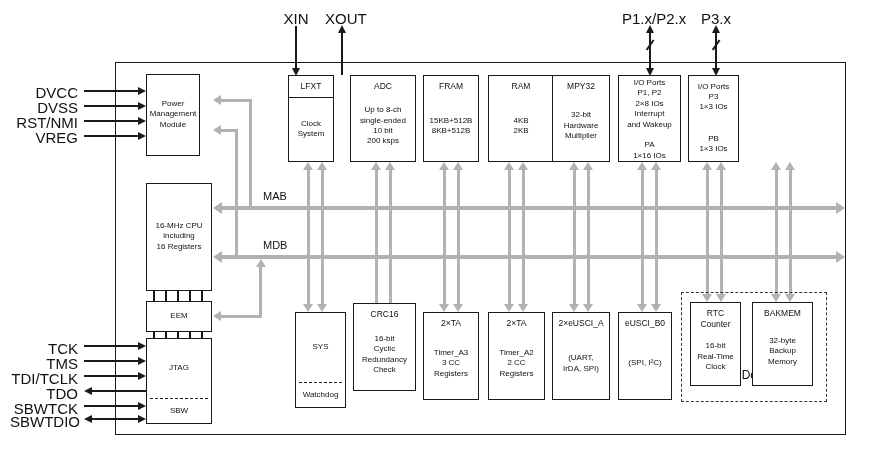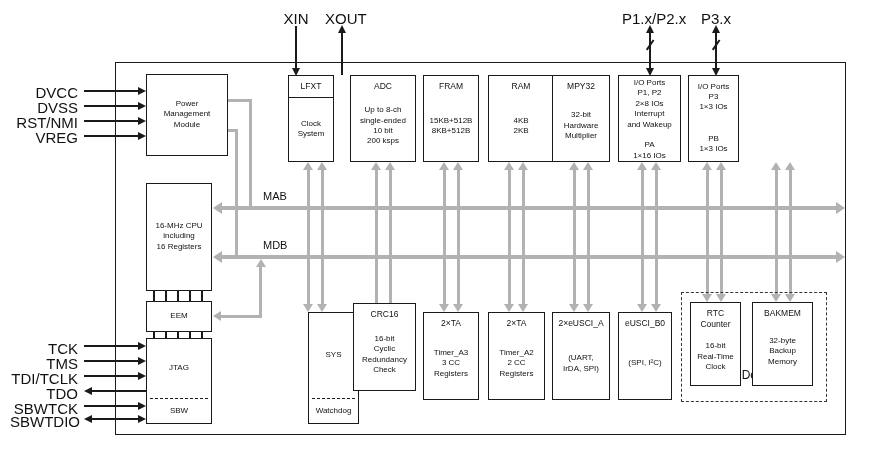--- a/index.html
+++ b/index.html
@@ -151,21 +151,21 @@
   <div class="pin-label pin-left" style="top:340px">TCK</div>
   <div class="pin-label pin-left" style="top:355px">TMS</div>
   <div class="pin-label pin-left" style="top:370px">TDI/TCLK</div>
   <div class="pin-label pin-left" style="top:385px">TDO</div>
   <div class="pin-label pin-left" style="top:400px">SBWTCK</div>
   <div class="pin-label pin-left" style="top:413px">SBWTDIO</div>
 
   <div class="bus-label" style="left:261px;top:190px">MAB</div>
   <div class="bus-label" style="left:261px;top:239px">MDB</div>
 
-  <div class="block" style="left:146px;top:74px;width:82px;height:82px">
+  <div class="block" style="left:146px;top:74px;width:54px;height:82px">
     <div class="bb">Power
 Management
 Module</div>
   </div>
   <div class="block" style="left:146px;top:183px;width:66px;height:108px">
     <div class="bb">16-MHz CPU
 including
 16 Registers</div>
   </div>
   <div class="block" style="left:146px;top:301px;width:66px;height:31px">
@@ -219,21 +219,21 @@
   <div class="block" style="left:688px;top:75px;width:51px;height:87px">
     <div class="bb">I/O Ports
 P3
 1×3 IOs
 
 
 PB
 1×3 IOs</div>
   </div>
 
-  <div class="block" style="left:308px;top:312px;width:51px;height:112px">
+  <div class="block" style="left:295px;top:312px;width:51px;height:96px">
     <div class="flex1">SYS</div>
     <div class="div-dash"></div>
     <div class="sub">Watchdog</div>
   </div>
   <div class="block" style="left:353px;top:303px;width:63px;height:88px">
     <div class="bt">CRC16</div>
     <div class="bb">16-bit
 Cyclic
 Redundancy
 Check</div>

